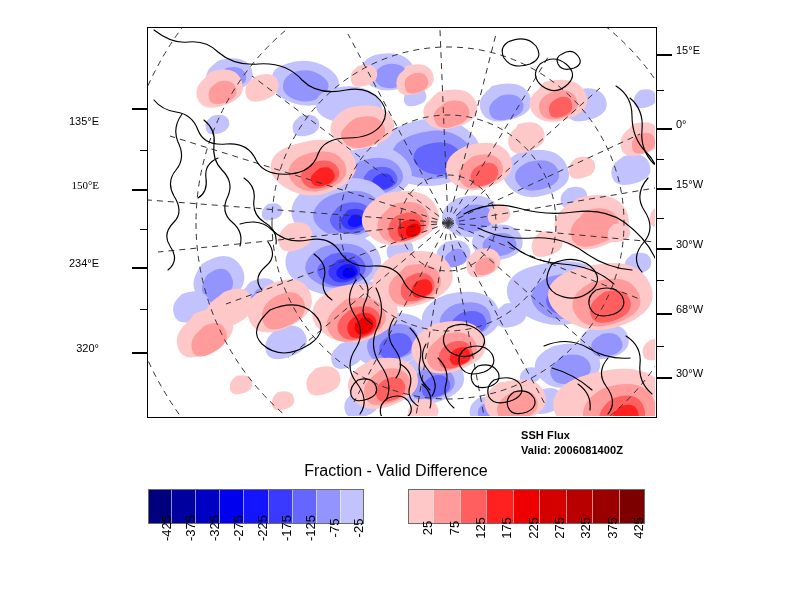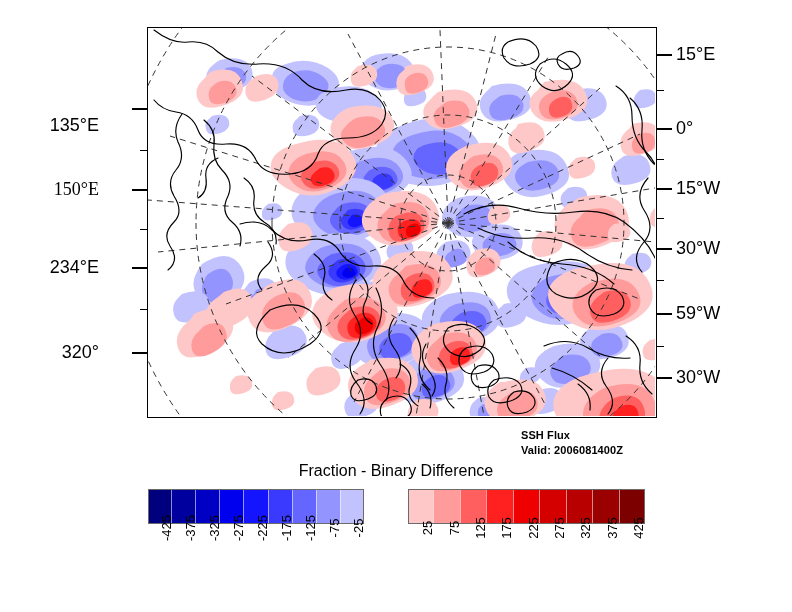--- a/index.html
+++ b/index.html
@@ -14,21 +14,21 @@
   #map-clip{position:absolute;left:0;top:0;width:100%;height:100%;overflow:hidden;}
   #map-clip svg{display:block;}
 
   
   .tick{position:absolute;background:#000;}
   .tick-l{width:15px;height:2.4px;left:-16px;}
   .tick-r{width:15px;height:2.4px;right:-16px;}
   .tick-minor-l{width:7px;height:1.3px;left:-8px;}
   .tick-minor-r{width:7px;height:1.3px;right:-8px;}
 
-  .axlabel{position:absolute;font-size:18px;white-space:nowrap;line-height:1;}
+  .axlabel{position:absolute;font-size:11px;white-space:nowrap;line-height:1;}
   .axlabel.left{right:693px;text-align:right;}
   .axlabel.right{left:676px;text-align:left;}
 
   
   #annot{position:absolute;left:521px;top:428px;font-size:11px;font-weight:bold;
          line-height:15px;letter-spacing:.1px;}
 
   
   #caption{position:absolute;left:0;top:462px;width:792px;text-align:center;
            font-size:16px;}
@@ -387,29 +387,29 @@
 
   <div class="axlabel left" style="top:116px;">135°E</div>
   <div class="axlabel left" style="top:180px;font-family:Liberation Serif, serif;">150°E</div>
   <div class="axlabel left" style="top:258px;">234°E</div>
   <div class="axlabel left" style="top:343px;">320°</div>
 
   <div class="axlabel right" style="top:45px;">15°E</div>
   <div class="axlabel right" style="top:119px;">0°</div>
   <div class="axlabel right" style="top:179px;">15°W</div>
   <div class="axlabel right" style="top:239px;">30°W</div>
-  <div class="axlabel right" style="top:304px;">59°W</div>
+  <div class="axlabel right" style="top:304px;">68°W</div>
   <div class="axlabel right" style="top:368px;">30°W</div>
 
   <div id="annot">
     <div>SSH Flux</div>
     <div>Valid: 2006081400Z</div>
   </div>
 
-  <div id="caption">Fraction - Binary Difference</div>
+  <div id="caption">Fraction - Valid Difference</div>
 
   <div id="cbar-wrap">
     <div class="cb-half" id="cb-blue">
         <div class="cb-cell" style="background: rgb(0, 0, 127);"></div>
         <div class="cb-cell" style="background: rgb(0, 0, 158);"></div>
         <div class="cb-cell" style="background: rgb(0, 0, 196);"></div>
         <div class="cb-cell" style="background: rgb(0, 0, 238);"></div>
         <div class="cb-cell" style="background: rgb(20, 20, 255);"></div>
         <div class="cb-cell" style="background: rgb(58, 58, 255);"></div>
         <div class="cb-cell" style="background: rgb(101, 101, 255);"></div>

